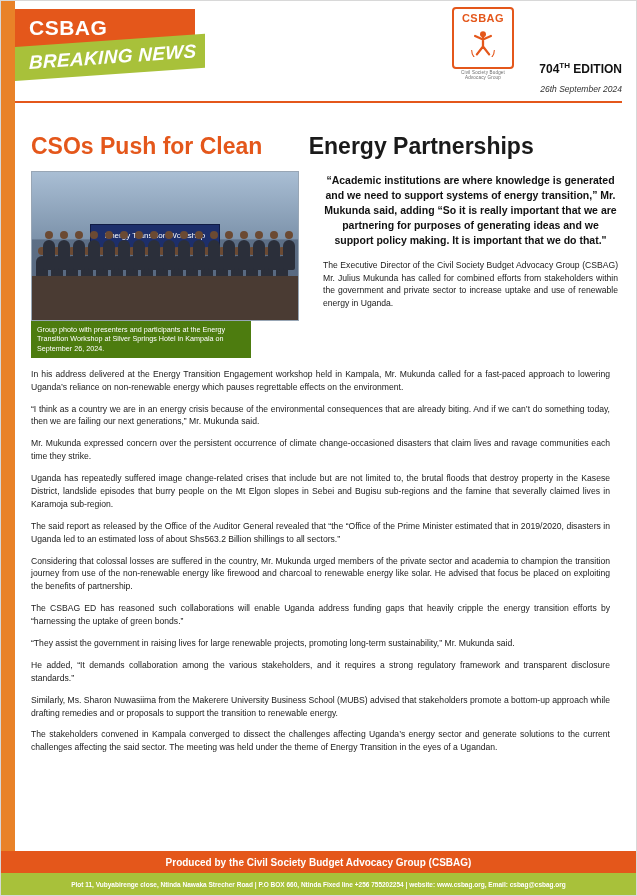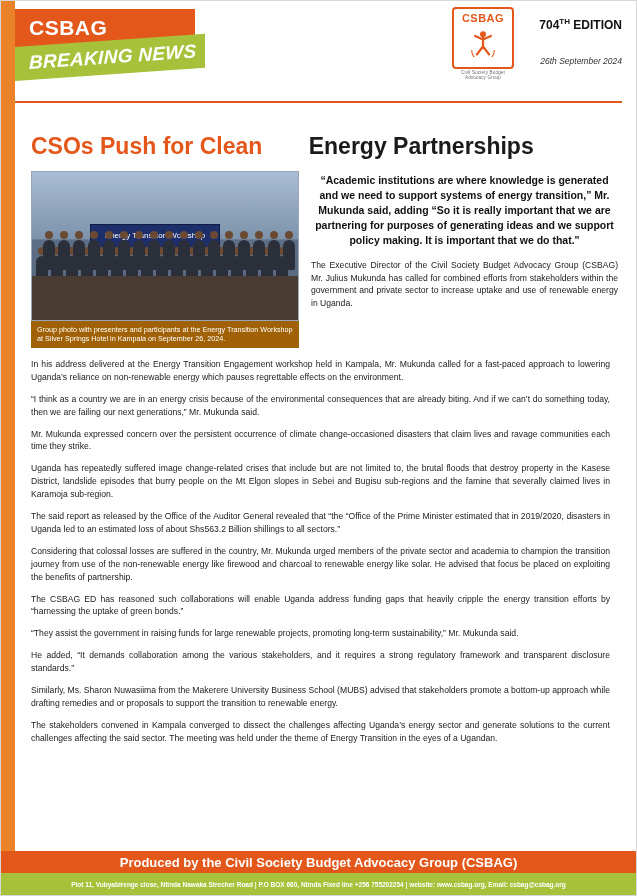--- a/index.html
+++ b/index.html
@@ -95,25 +95,25 @@
     color: #6b6b6b;
     margin-top: 1px;
     letter-spacing: .2px;
   }
   .edition {
     position: absolute;
     right: 14px; top: 16px;
     text-align: right;
   }
   .edition .ed-main {
-    font-size: 12px; font-weight: bold; color: #111;
+    font-size: 12px; font-weight: bold; color: #111; margin-top: 44px;
   }
   .edition .ed-main sup { font-size: 8px; }
   .edition .ed-date {
-    font-size: 8.5px; font-style: italic; color: #333; margin-top: 24px;
+    font-size: 8.5px; font-style: italic; color: #333; margin-top: 8px;
   }
   .rule {
     position: absolute;
     left: 14px; right: 14px; top: 100px;
     height: 2px; background: #E4571B;
   }
 
   
   .headline {
     margin: 28px 22px 10px 30px;
@@ -168,30 +168,31 @@
   }
   .crowd i::before {
     content: "";
     position: absolute;
     left: 2px; top: -9px;
     width: 8px; height: 8px;
     border-radius: 50%;
     background: #6b4a33;
   }
   .caption {
-    background: #a16207;
+    background: #4d7c0f;
     color: #fff;
     font-size: 7.2px;
     line-height: 1.35;
     padding: 4px 6px;
-    width: 268px;
+    width: 220px;
   }
   .quote-col {
     flex: 1;
     padding-top: 2px;
+    margin-left: 12px;
   }
   .pull-quote {
     font-size: 10.5px;
     font-weight: bold;
     line-height: 1.45;
     text-align: center;
     color: #111;
   }
   .exec-para {
     margin-top: 10px;
@@ -216,21 +217,21 @@
   
   .footer {
     position: absolute;
     left: 0; right: 0; bottom: 0;
     height: 44px;
   }
   .footer-top {
     height: 22px;
     background: #E4571B;
     color: #fff;
-    font-size: 13px;
+    font-size: 10px;
     font-weight: bold;
     display: flex; align-items: center; justify-content: center;
   }
   .footer-bottom {
     height: 22px;
     background: #A8C13A;
     color: #fff;
     font-size: 6.5px;
     font-weight: bold;
     display: flex; align-items: center; justify-content: center;
@@ -329,21 +330,21 @@
   </div>
 
   <div class="body-copy">
     <p>In his address delivered at the Energy Transition Engagement workshop held in Kampala, Mr. Mukunda called for a fast-paced approach to lowering Uganda’s reliance on non-renewable energy which pauses regrettable effects on the environment.</p>
     <p>“I think as a country we are in an energy crisis because of the environmental consequences that are already biting. And if we can’t do something today, then we are failing our next generations,” Mr. Mukunda said.</p>
     <p>Mr. Mukunda expressed concern over the persistent occurrence of climate change-occasioned disasters that claim lives and ravage communities each time they strike.</p>
     <p>Uganda has repeatedly suffered image change-related crises that include but are not limited to, the brutal floods that destroy property in the Kasese District, landslide episodes that burry people on the Mt Elgon slopes in Sebei and Bugisu sub-regions and the famine that severally claimed lives in Karamoja sub-region.</p>
     <p>The said report as released by the Office of the Auditor General revealed that “the “Office of the Prime Minister estimated that in 2019/2020, disasters in Uganda led to an estimated loss of about Shs563.2 Billion shillings to all sectors.”</p>
     <p>Considering that colossal losses are suffered in the country, Mr. Mukunda urged members of the private sector and academia to champion the transition journey from use of the non-renewable energy like firewood and charcoal to renewable energy like solar. He advised that focus be placed on exploiting the benefits of partnership.</p>
     <p>The CSBAG ED has reasoned such collaborations will enable Uganda address funding gaps that heavily cripple the energy transition efforts by “harnessing the uptake of green bonds.”</p>
-    <p>“They assist the government in raising funds for large renewable projects, promoting long-term sustainability,” Mr. Mukunda said.</p>
+    <p>“They assist the government in raising lives for large renewable projects, promoting long-term sustainability,” Mr. Mukunda said.</p>
     <p>He added, “It demands collaboration among the various stakeholders, and it requires a strong regulatory framework and transparent disclosure standards.”</p>
     <p>Similarly, Ms. Sharon Nuwasiima from the Makerere University Business School (MUBS) advised that stakeholders promote a bottom-up approach while drafting remedies and or proposals to support the transition to renewable energy.</p>
     <p>The stakeholders convened in Kampala converged to dissect the challenges affecting Uganda’s energy sector and generate solutions to the current challenges affecting the said sector. The meeting was held under the theme of Energy Transition in the eyes of a Ugandan.</p>
   </div>
 
   <div class="footer">
     <div class="footer-top">Produced by the Civil Society Budget Advocacy Group (CSBAG)</div>
     <div class="footer-bottom">Plot 11, Vubyabirenge close, Ntinda Nawaka Strecher Road | P.O BOX 660, Ntinda Fixed line +256 755202254 | website: www.csbag.org, Email: csbag@csbag.org</div>
   </div>
 </div>

